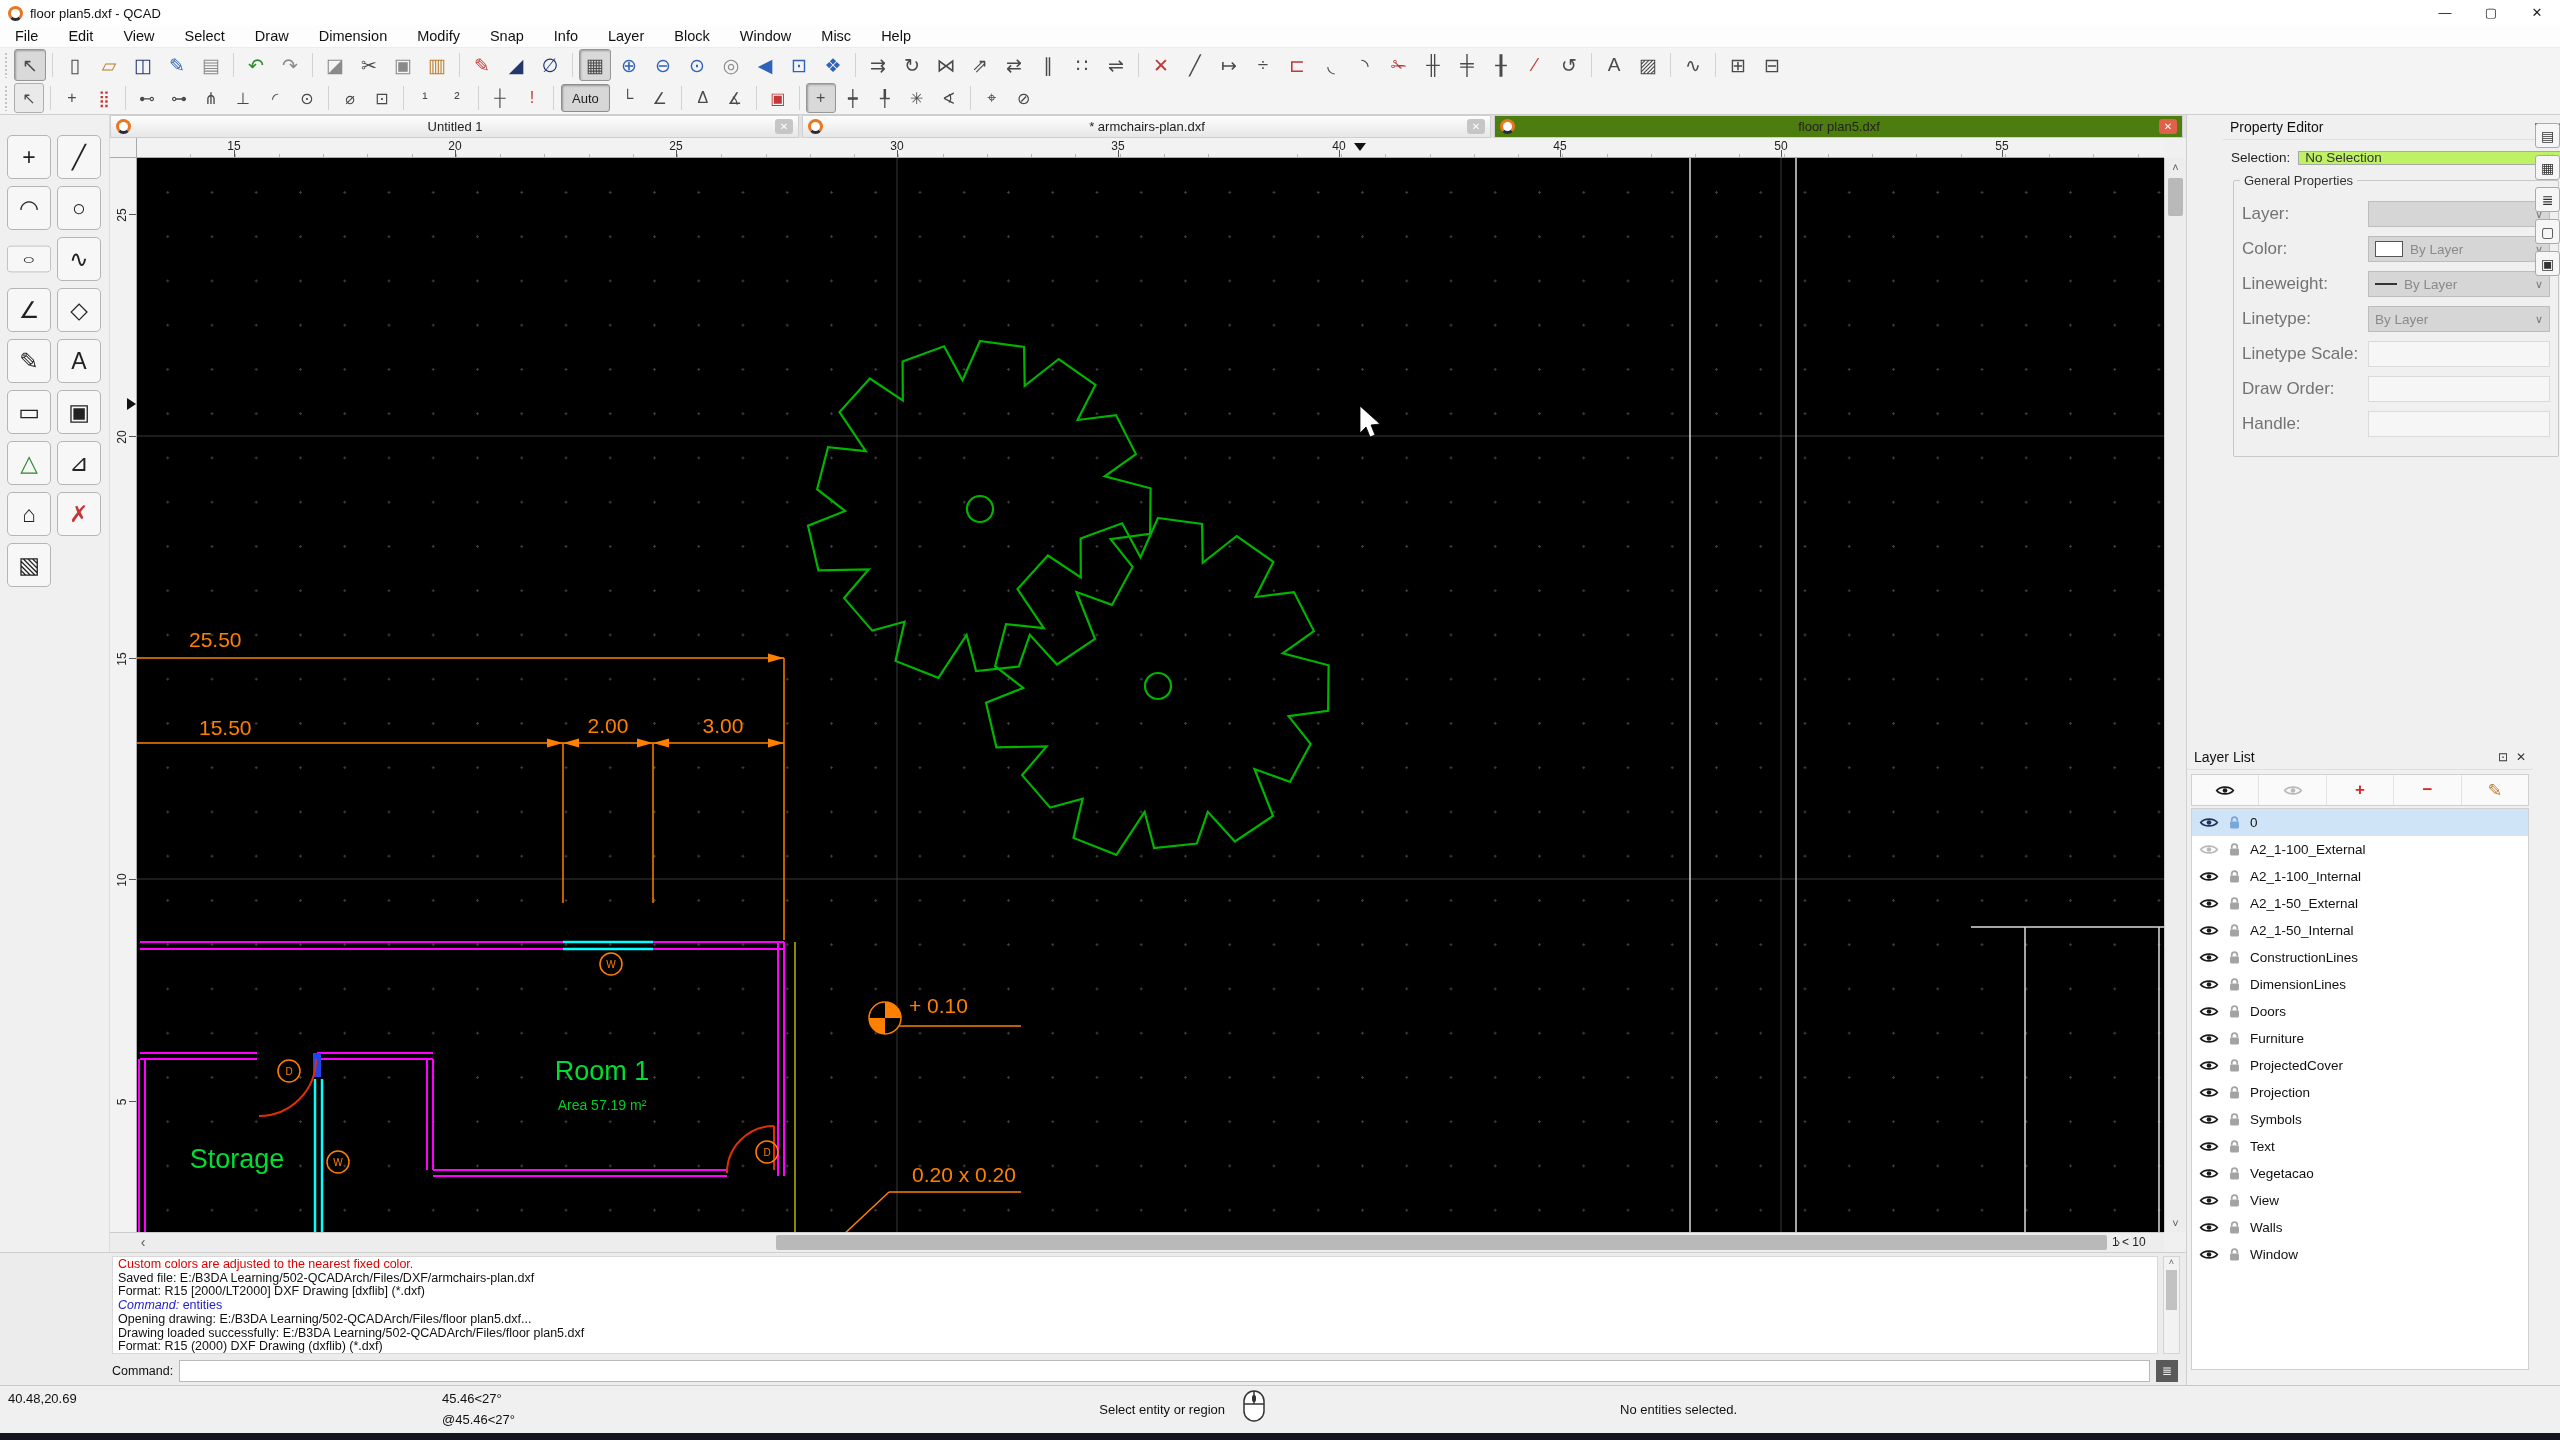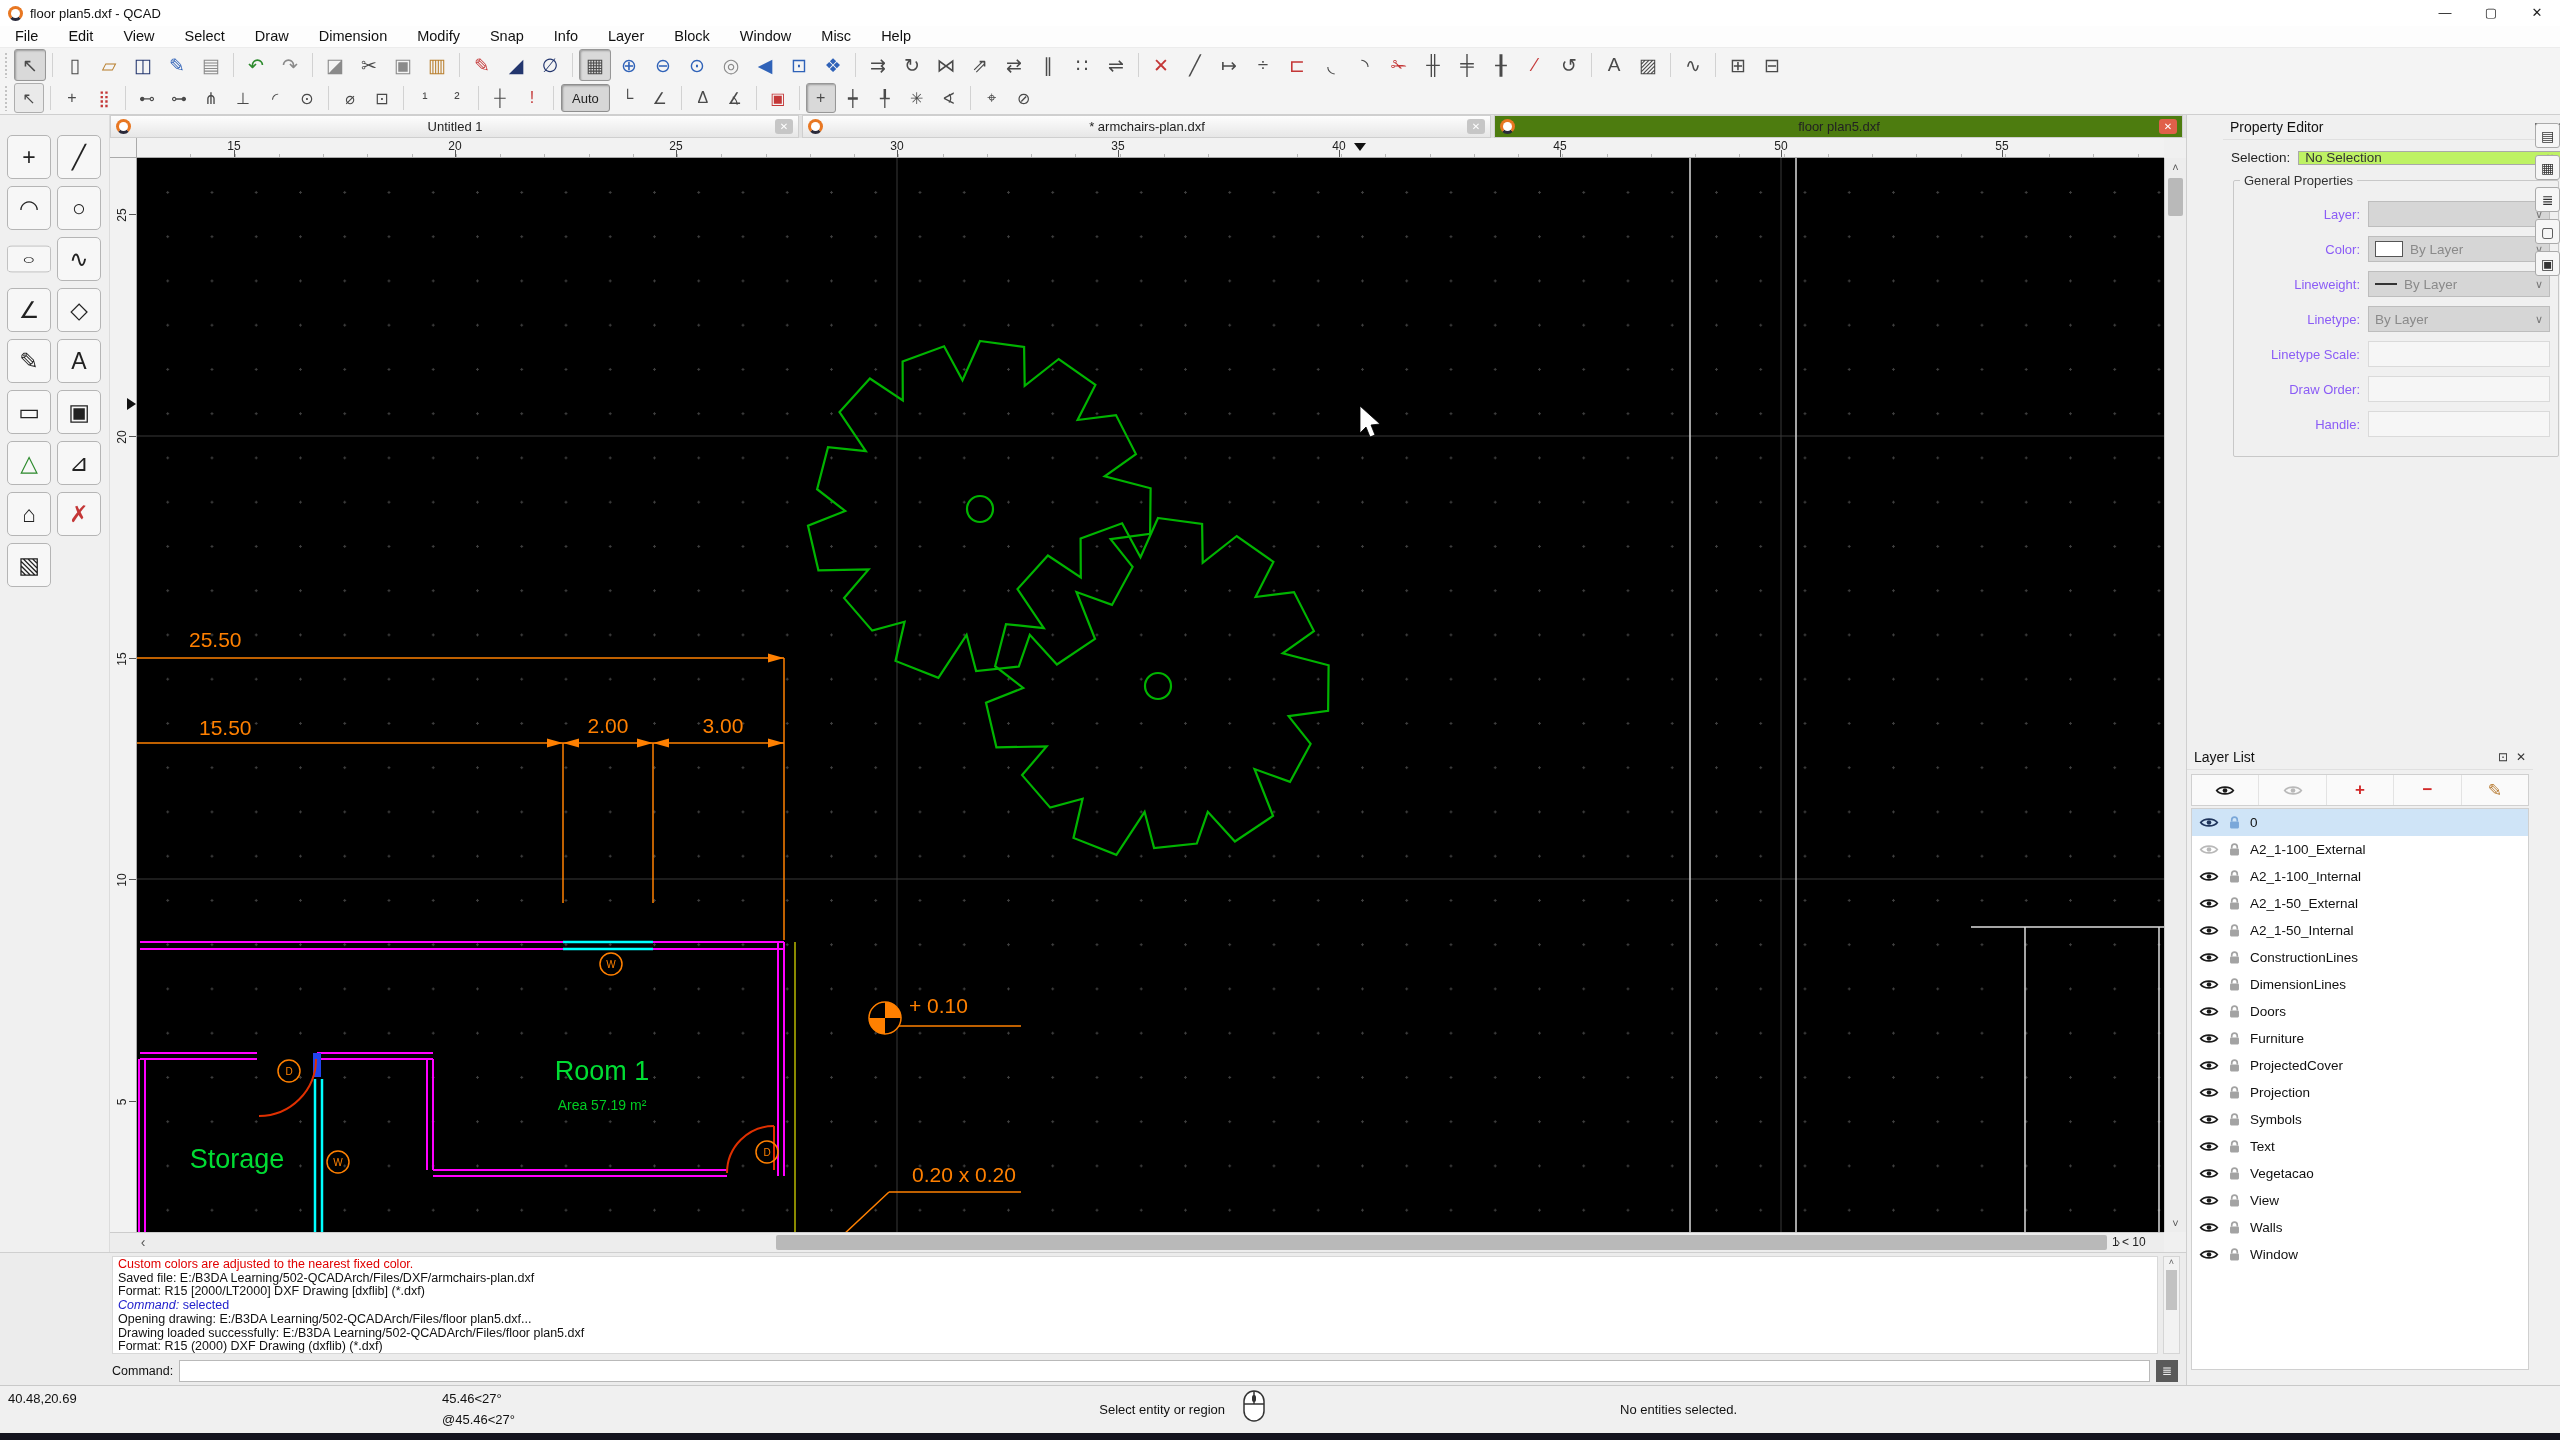--- a/index.html
+++ b/index.html
@@ -67,21 +67,21 @@
   .rightcol{position:absolute;left:2186px;top:115px;width:374px;height:1270px;background:#f0f0f0;border-left:1px solid #cfcfcf;box-sizing:border-box;}
   .panel-header{height:24px;display:flex;align-items:center;padding:0 7px;font-size:14px;color:#111;background:#f0f0f0;border-bottom:1px solid #e0e0e0;}
   .ph-btns{margin-left:auto;display:flex;gap:8px;font-size:12px;color:#333;}
   .pe{position:absolute;left:0;top:0;width:346px;margin-left:36px;}
   .pe-selrow{display:flex;align-items:center;margin:10px 8px 4px 8px;font-size:13.5px;color:#222;}
   .combo{flex:1;height:14px;margin-left:8px;background:#bef264;border:1px solid #a9a9a9;display:flex;align-items:center;padding:0 6px;font-size:13.5px;color:#333;box-sizing:border-box;}
   .combo .chev{margin-left:auto;color:#777;font-size:11px;}
   .pe fieldset{margin:8px 10px;border:1px solid #c8c8c8;border-radius:2px;padding:4px 6px 10px 6px;}
   .pe legend{font-size:13px;color:#333;padding:0 4px;}
   .frow{display:flex;align-items:center;margin:9px 2px;}
-  .flabel{width:118px;text-align:right;font-size:13px;color:#8b5cf6;padding-right:8px;flex:none;}
+  .flabel{width:118px;text-align:left;font-size:17px;color:#737373;padding-right:8px;flex:none;}
   .fctrl{flex:1;height:26px;box-sizing:border-box;}
   .combo.dis{background:#d6d6d6;border-color:#bdbdbd;color:#8a8a8a;margin-left:0;}
   .inputlike{background:#f6f6f6;border:1px solid #dadada;}
   .swatch{width:26px;height:14px;background:#fff;border:1px solid #555;margin-right:7px;flex:none;}
   .lwline{width:22px;height:2px;background:#333;margin-right:7px;flex:none;}
   .pstrip{position:absolute;left:348px;top:8px;width:26px;}
   .pstrip .sbtn{width:25px;height:25px;margin-bottom:7px;background:#f6f6f6;border:1px solid #aaa;border-radius:3px;display:flex;align-items:center;justify-content:center;font-size:14px;color:#333;box-sizing:border-box;}
   .pstrip .gap{height:18px;}
   
   .ll{position:absolute;left:0;top:630px;width:346px;}
@@ -711,21 +711,21 @@
           </div>
       </div>
     </div>
   </div>
 
   <div class="console">
     <div class="cmsgs">
       <div class="cline red">Custom colors are adjusted to the nearest fixed color.</div>
       <div class="cline">Saved file: E:/B3DA Learning/502-QCADArch/Files/DXF/armchairs-plan.dxf</div>
       <div class="cline">Format: R15 [2000/LT2000] DXF Drawing [dxflib] (*.dxf)</div>
-      <div class="cline"><span class="cmd-italic">Command:</span> <span class="cmd-blue">selected</span></div>
+      <div class="cline"><span class="cmd-italic">Command:</span> <span class="cmd-blue">entities</span></div>
       <div class="cline">Opening drawing: E:/B3DA Learning/502-QCADArch/Files/floor plan5.dxf...</div>
       <div class="cline">Drawing loaded successfully: E:/B3DA Learning/502-QCADArch/Files/floor plan5.dxf</div>
       <div class="cline">Format: R15 (2000) DXF Drawing (dxflib) (*.dxf)</div>
     </div>
     <div class="cscroll">˄<i class="cthumb"></i></div>
     <div class="cmdrow">
       <span>Command:</span>
       <span class="cmdinput"></span>
       <span class="cmdbtn">≣</span>
     </div>

